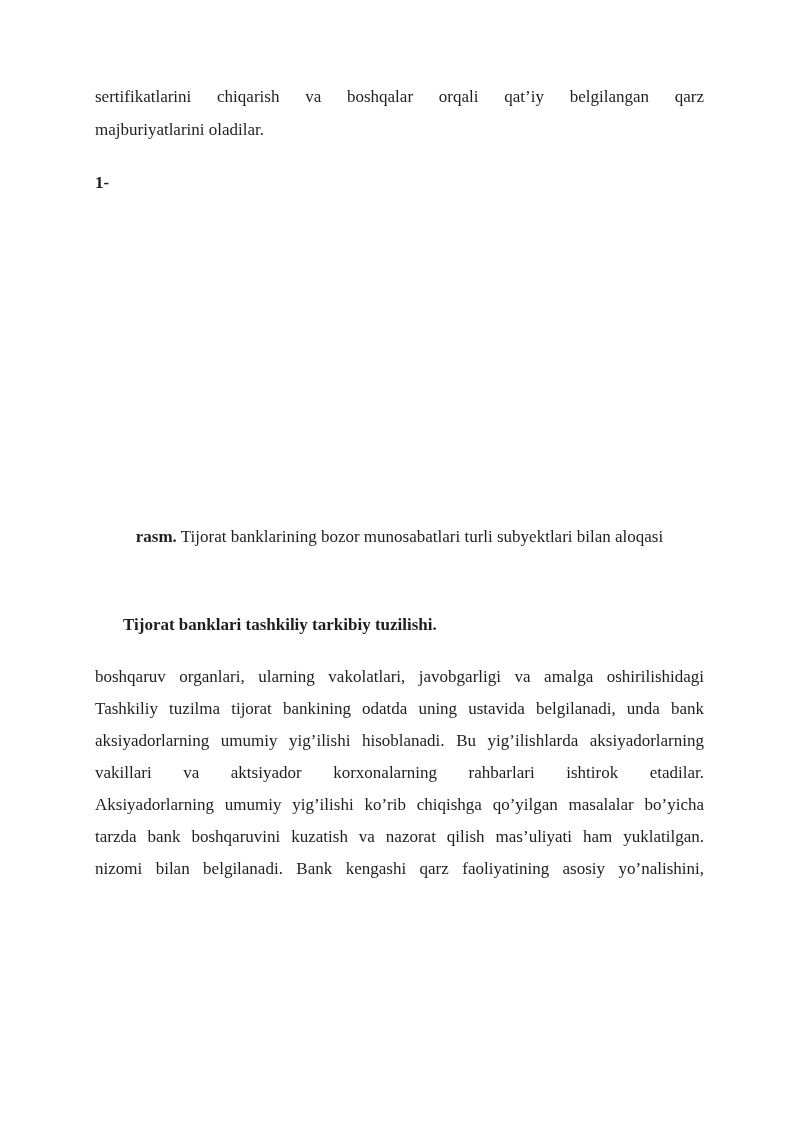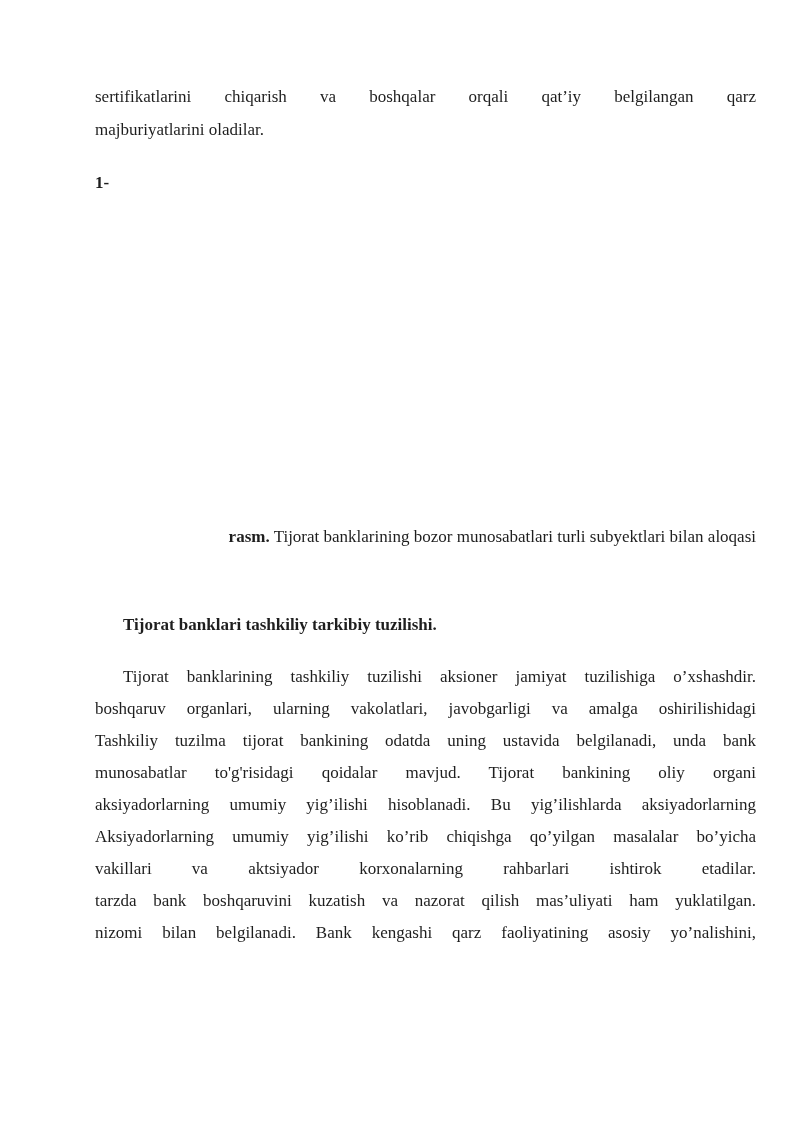--- a/index.html
+++ b/index.html
@@ -7,21 +7,21 @@
     padding: 0;
     background: #ffffff;
   }
   .page {
     position: relative;
     width: 800px;
     height: 1131px;
     margin: 0 auto;
     background: #ffffff;
     box-sizing: border-box;
-    padding: 80px 44px 0 95px;
+    padding: 80px 96px 0 95px;
     font-family: "Liberation Serif", "DejaVu Serif", serif;
     font-size: 17px;
     color: #1e1e1e;
     overflow: hidden;
   }
   .para { line-height: 33px; }
   .body-para { line-height: 32px; margin-top: 20px; }
   .line { text-align: justify; text-align-last: justify; }
   .line.noj { text-align: center; text-align-last: left; }
   .line.ind { text-indent: 28px; }
@@ -30,21 +30,21 @@
     font-weight: bold;
     line-height: 33px;
   }
   .figure-area {
     height: 321px;
     background: #ffffff;
   }
   .caption {
     margin: 0;
     line-height: 33px;
-    text-align: right;
+    text-align: center;
   }
   .heading {
     margin: 55px 0 16px 0;
     font-size: 17px;
     font-weight: bold;
     line-height: 33px;
     text-indent: 28px;
   }
 </style>
 </head>
@@ -59,24 +59,22 @@
 
   <p class="fig-label">1-</p>
 
   <div class="figure-area"></div>
 
   <p class="caption"><b>rasm.</b><span> Tijorat banklarining bozor munosabatlari turli subyektlari bilan aloqasi</span></p>
 
   <h2 class="heading">Tijorat banklari tashkiliy tarkibiy tuzilishi.</h2>
 
   <div class="para body-para">
-      <div class="line ind">Tijorat banklarining tashkiliy tuzilishi aksioner jamiyat tuzilishiga o’xshashdir.</div>
       <div class="line">boshqaruv organlari, ularning vakolatlari, javobgarligi va amalga oshirilishidagi</div>
       <div class="line">Tashkiliy tuzilma tijorat bankining odatda uning ustavida belgilanadi, unda bank</div>
-      <div class="line">munosabatlar to'g'risidagi qoidalar mavjud. Tijorat bankining oliy organi</div>
       <div class="line">aksiyadorlarning umumiy yig’ilishi hisoblanadi. Bu yig’ilishlarda aksiyadorlarning</div>
+      <div class="line">vakillari va aktsiyador korxonalarning rahbarlari ishtirok etadilar.</div>
       <div class="line">Aksiyadorlarning umumiy yig’ilishi ko’rib chiqishga qo’yilgan masalalar bo’yicha</div>
-      <div class="line">vakillari va aktsiyador korxonalarning rahbarlari ishtirok etadilar.</div>
       <div class="line">tarzda bank boshqaruvini kuzatish va nazorat qilish mas’uliyati ham yuklatilgan.</div>
       <div class="line">nizomi bilan belgilanadi. Bank kengashi qarz faoliyatining asosiy yo’nalishini,</div>
     </div>
 
 </div>
 
 </body></html>

